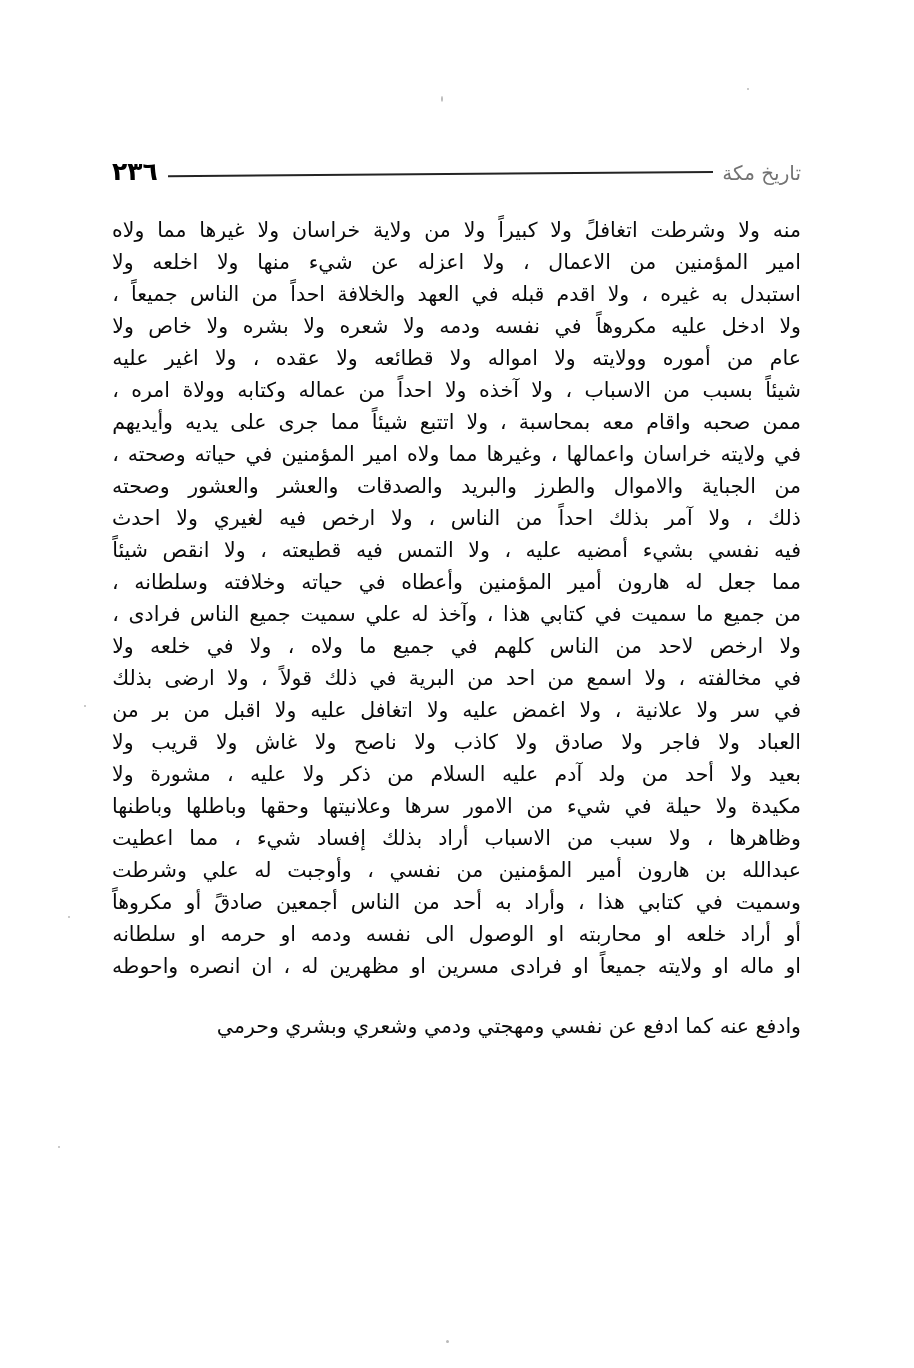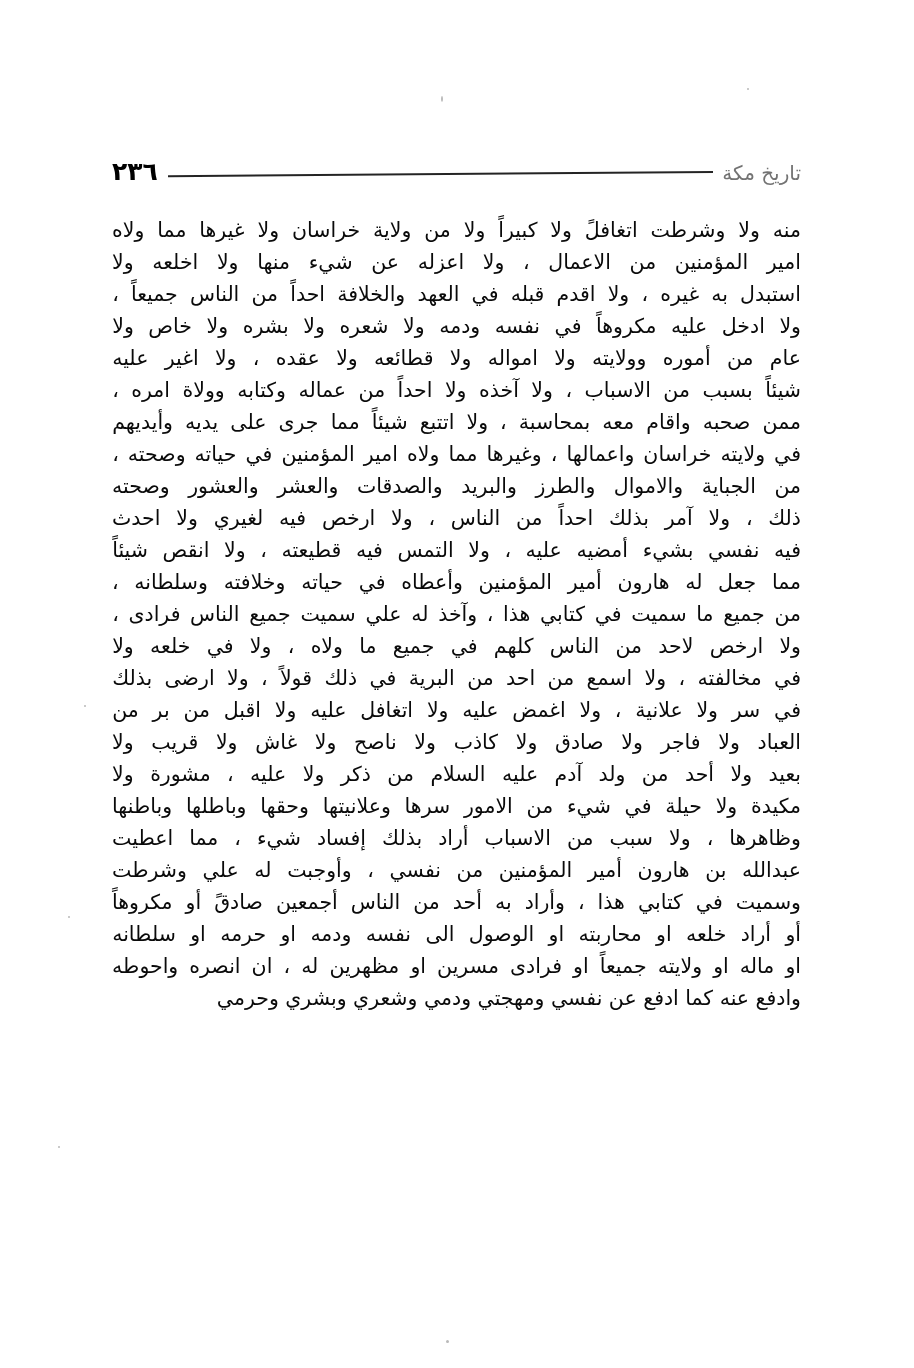--- a/index.html
+++ b/index.html
@@ -87,20 +87,21 @@
 
   
   .line > span {
     display: inline-block;
   }
 
   
   .line.ragged {
     justify-content: flex-start;
     text-align-last: right;
+    margin-top: 28px;
   }
 
   
   .speck {
     position: absolute;
     background: #b9b9b9;
     border-radius: 50%;
     pointer-events: none;
   }
 </style>

